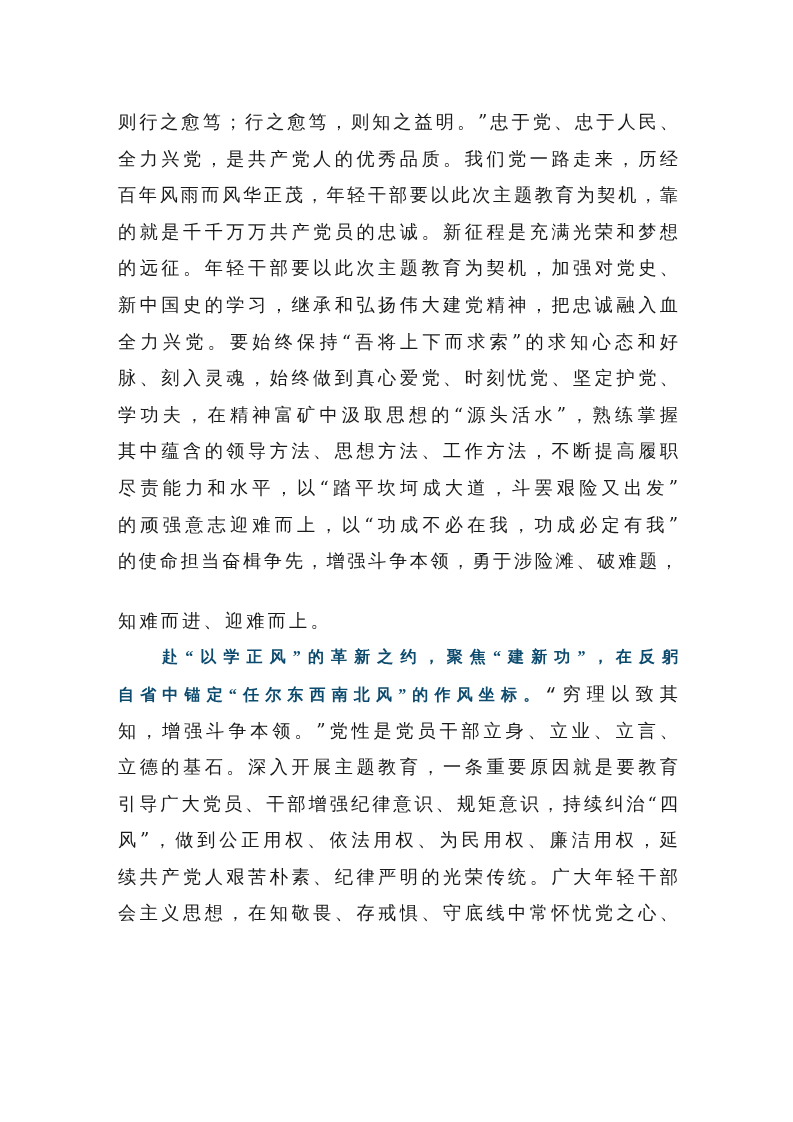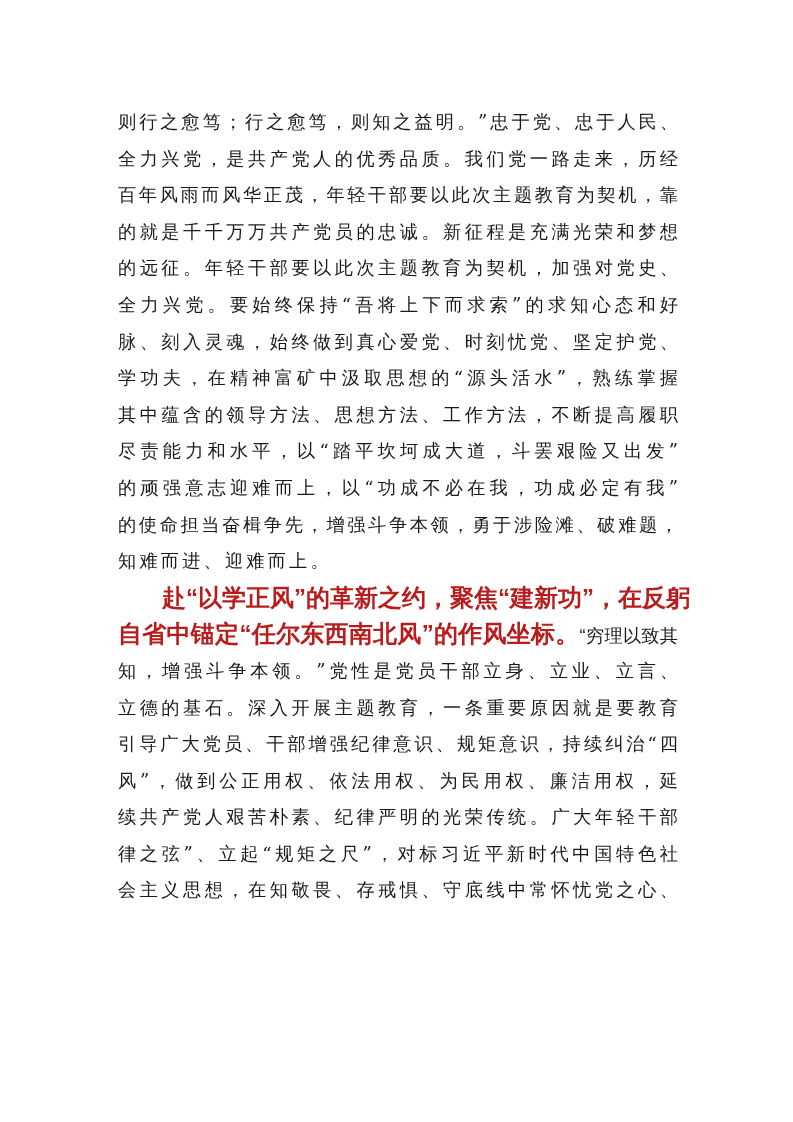--- a/index.html
+++ b/index.html
@@ -34,63 +34,64 @@
       height: 36.6px;
       line-height: 36.6px;
       white-space: nowrap;
       text-align: justify;
       text-align-last: justify;
       letter-spacing: 0;
     }
     .line.last {
       text-align-last: left;
       letter-spacing: 3.2px;
+      margin-top: 23px;
     }
     .line.indent {
       padding-left: 44px;
     }
     .bold {
-      font-family: Liberation Sans, sans-serif;
+      font-family: Liberation Serif, serif;
       font-weight: bold;
-      color: #b91c1c;
-      font-size: 24px;
+      color: #0c4a6e;
+      font-size: 16px;
     }
     .normal {
-      font-family: Liberation Sans, sans-serif;
+      font-family: Liberation Mono, monospace;
       font-weight: normal;
     }
   </style>
 </head>
 <body>
 
 <div class="page">
   <div class="content">
 
     <div>
       <div class="line">则行之愈笃；行之愈笃，则知之益明。”忠于党、忠于人民、</div>
       <div class="line">全力兴党，是共产党人的优秀品质。我们党一路走来，历经</div>
       <div class="line">百年风雨而风华正茂，年轻干部要以此次主题教育为契机，靠</div>
       <div class="line">的就是千千万万共产党员的忠诚。新征程是充满光荣和梦想</div>
       <div class="line">的远征。年轻干部要以此次主题教育为契机，加强对党史、</div>
+      <div class="line">新中国史的学习，继承和弘扬伟大建党精神，把忠诚融入血</div>
       <div class="line">全力兴党。要始终保持“吾将上下而求索”的求知心态和好</div>
       <div class="line">脉、刻入灵魂，始终做到真心爱党、时刻忧党、坚定护党、</div>
       <div class="line">学功夫，在精神富矿中汲取思想的“源头活水”，熟练掌握</div>
       <div class="line">其中蕴含的领导方法、思想方法、工作方法，不断提高履职</div>
       <div class="line">尽责能力和水平，以“踏平坎坷成大道，斗罢艰险又出发”</div>
       <div class="line">的顽强意志迎难而上，以“功成不必在我，功成必定有我”</div>
       <div class="line">的使命担当奋楫争先，增强斗争本领，勇于涉险滩、破难题，</div>
       <div class="line last">知难而进、迎难而上。</div>
     </div>
 
     <div>
       <div class="line indent bold">赴“以学正风”的革新之约，聚焦“建新功”，在反躬</div>
       <div class="line"><span class="bold">自省中锚定“任尔东西南北风”的作风坐标。</span><span class="normal">“穷理以致其</span></div>
       <div class="line">知，增强斗争本领。”党性是党员干部立身、立业、立言、</div>
       <div class="line">立德的基石。深入开展主题教育，一条重要原因就是要教育</div>
       <div class="line">引导广大党员、干部增强纪律意识、规矩意识，持续纠治“四</div>
       <div class="line">风”，做到公正用权、依法用权、为民用权、廉洁用权，延</div>
       <div class="line">续共产党人艰苦朴素、纪律严明的光荣传统。广大年轻干部</div>
-      <div class="line">律之弦”、立起“规矩之尺”，对标习近平新时代中国特色社</div>
       <div class="line">会主义思想，在知敬畏、存戒惧、守底线中常怀忧党之心、</div>
     </div>
 
   </div>
 </div>
 
 </body></html>

